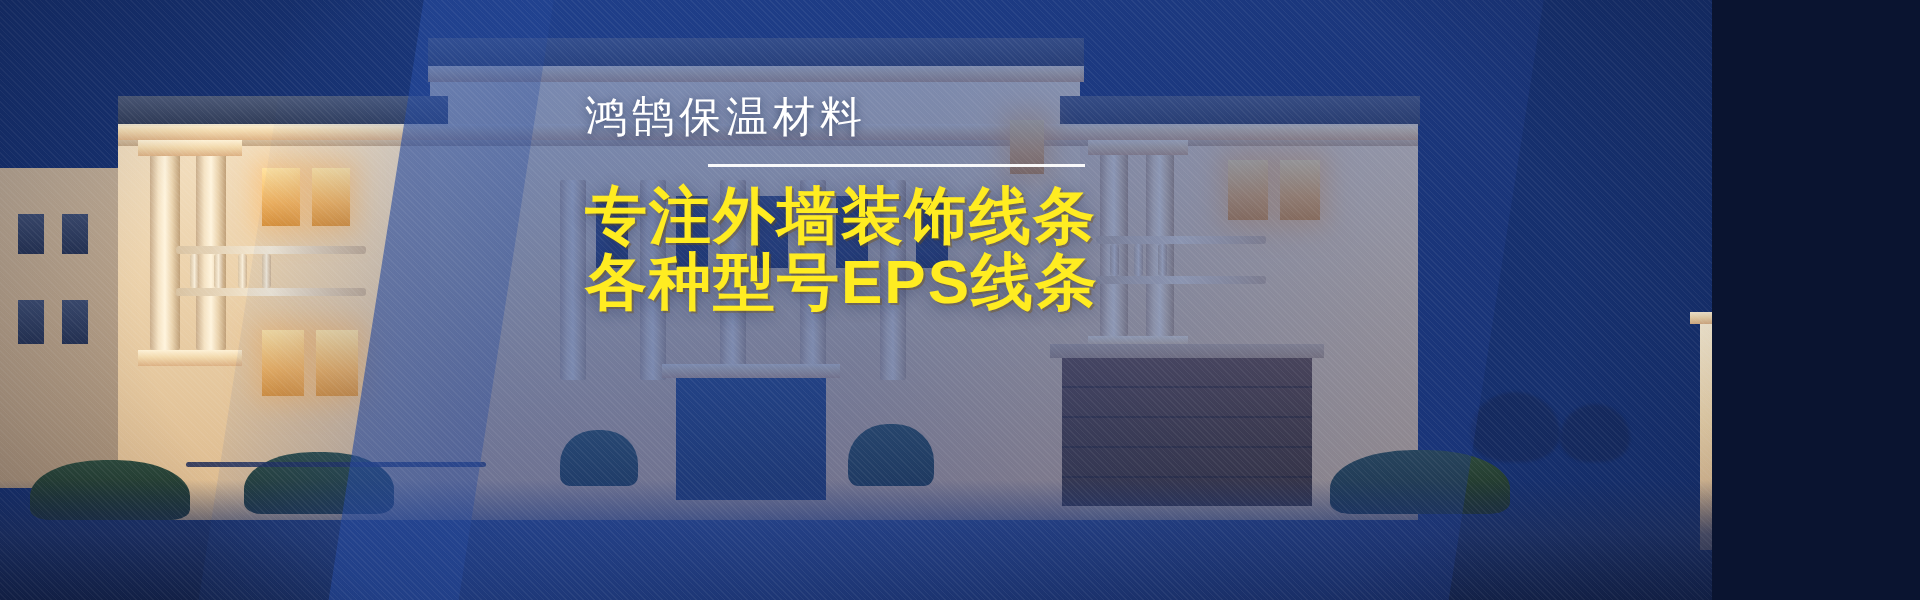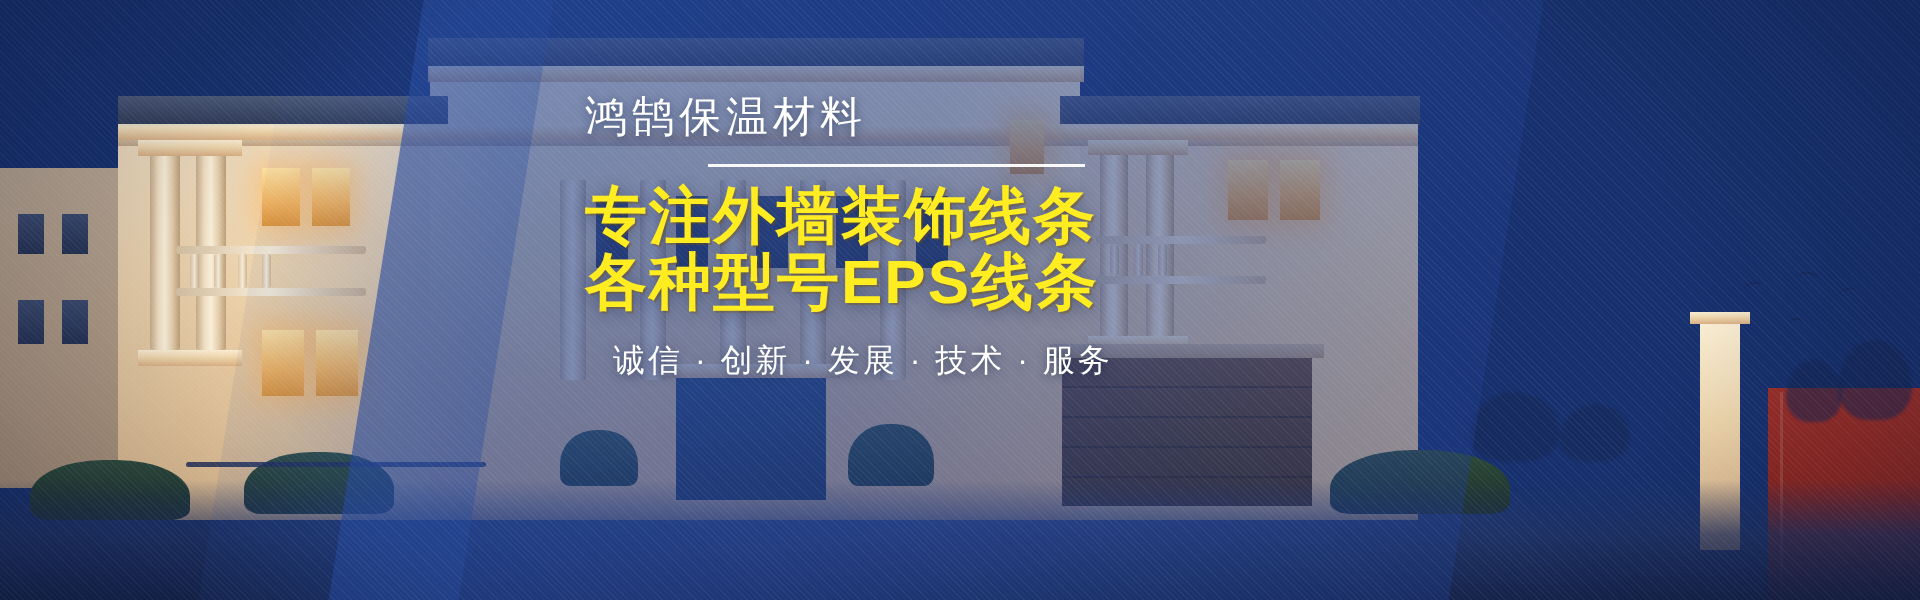--- a/index.html
+++ b/index.html
@@ -7,21 +7,21 @@
     margin: 0;
     padding: 0;
     background: #0a1430;
   }
   body {
     font-family: "Liberation Sans", "DejaVu Sans", sans-serif;
   }
 
   .banner {
     position: relative;
-    width: 1920px;
+    width: 1712px;
     height: 600px;
     overflow: hidden;
     background: #16306e;
   }
 
   
   .sky {
     position: absolute;
     inset: 0;
     background:
@@ -332,18 +332,17 @@
 
     <div class="brand">鸿鹄保温材料</div>
 
     <div class="rule"></div>
 
     <div class="headline">
       <div class="hl-line">专注外墙装饰线条</div>
       <div class="hl-line">各种型号EPS线条</div>
     </div>
 
-    <div class="tagline">诚信 · 创新 · 发展 · 技术 · 服务</div>
   </div>
 
   <div class="hatch"></div>
   <div class="vignette"></div>
 </div>
 
 </body></html>

